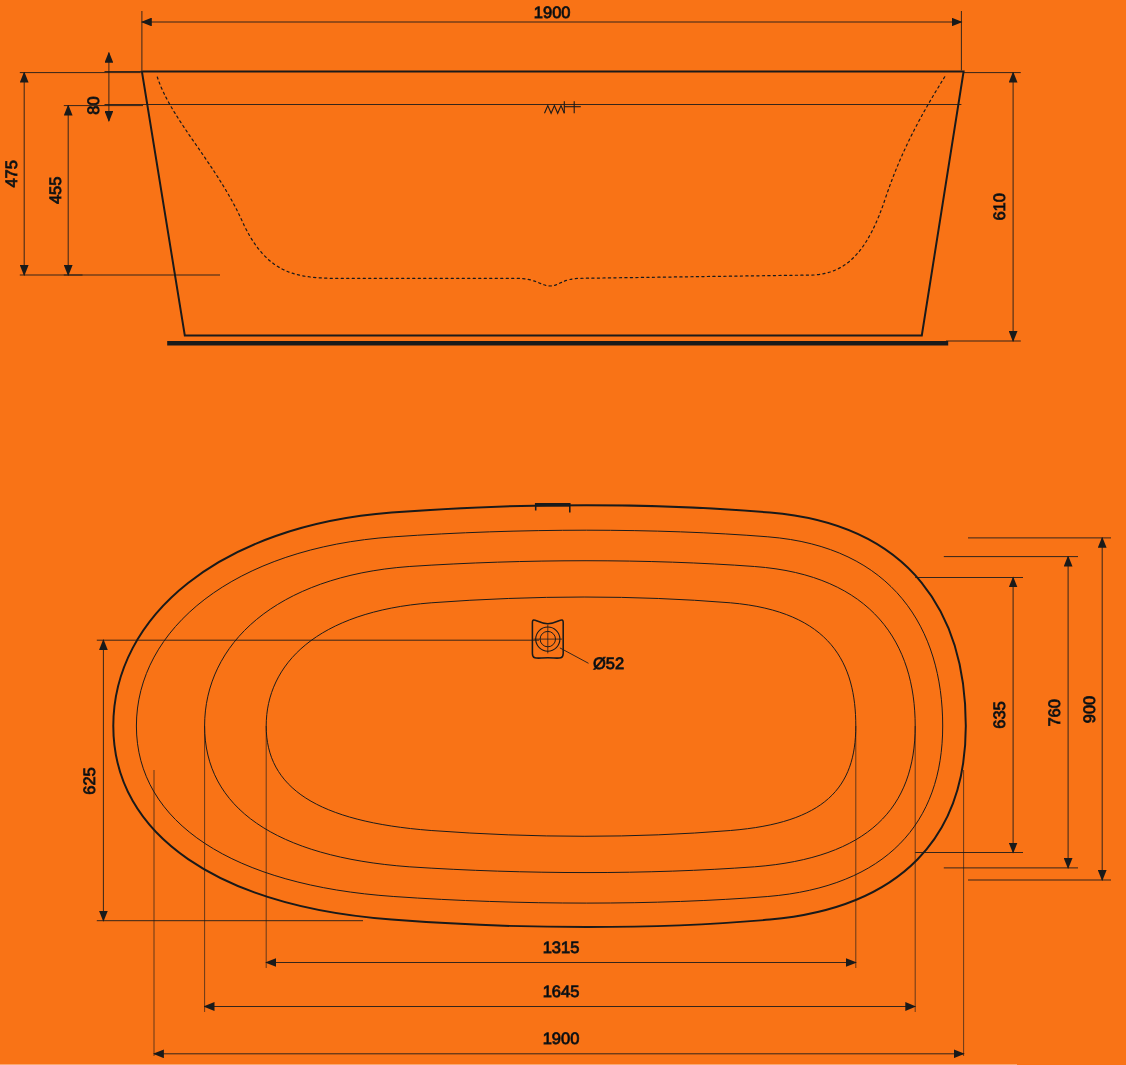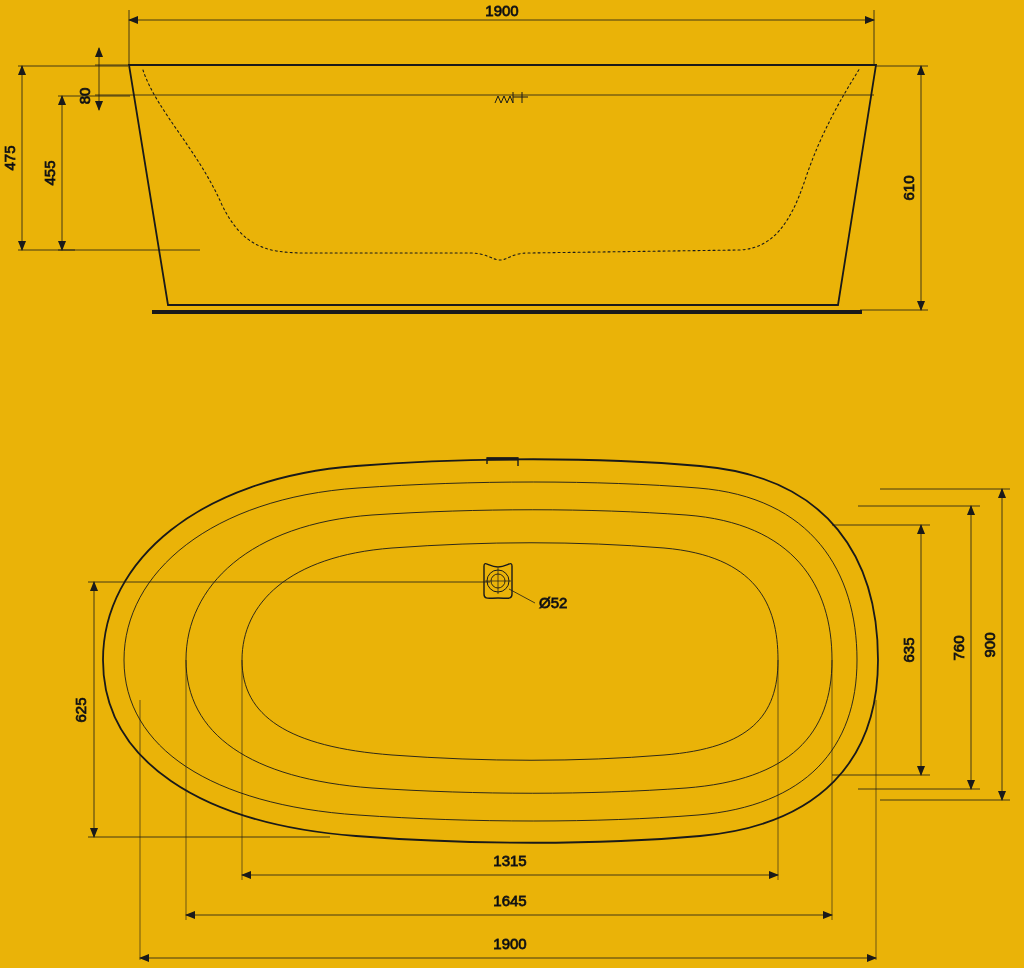--- a/index.html
+++ b/index.html
@@ -10,21 +10,21 @@
   body {
     width: 1024px;
     height: 968px;
     font-family: "Liberation Sans", sans-serif;
     overflow: hidden;
   }
   #sheet {
     position: relative;
     width: 1024px;
     height: 968px;
-    background: #eab308;
+    background: #f97316;
   }
   svg#drawing {
     display: block;
     width: 1024px;
     height: 968px;
   }
   .dimtext {
     font-family: "Liberation Sans", sans-serif;
     font-size: 15px;
     fill: #000000;

